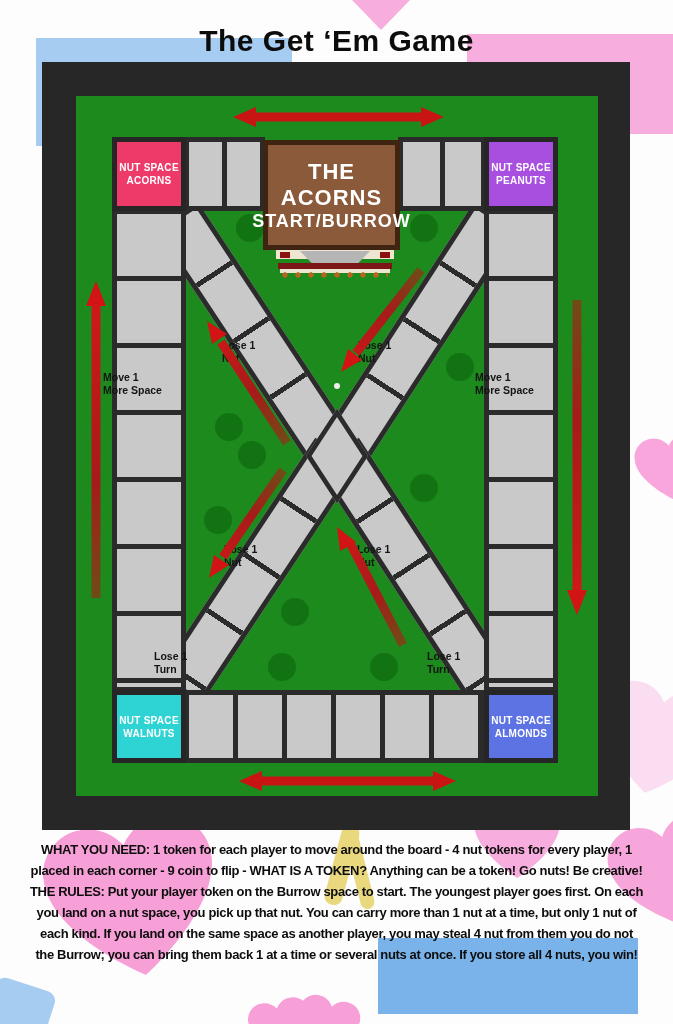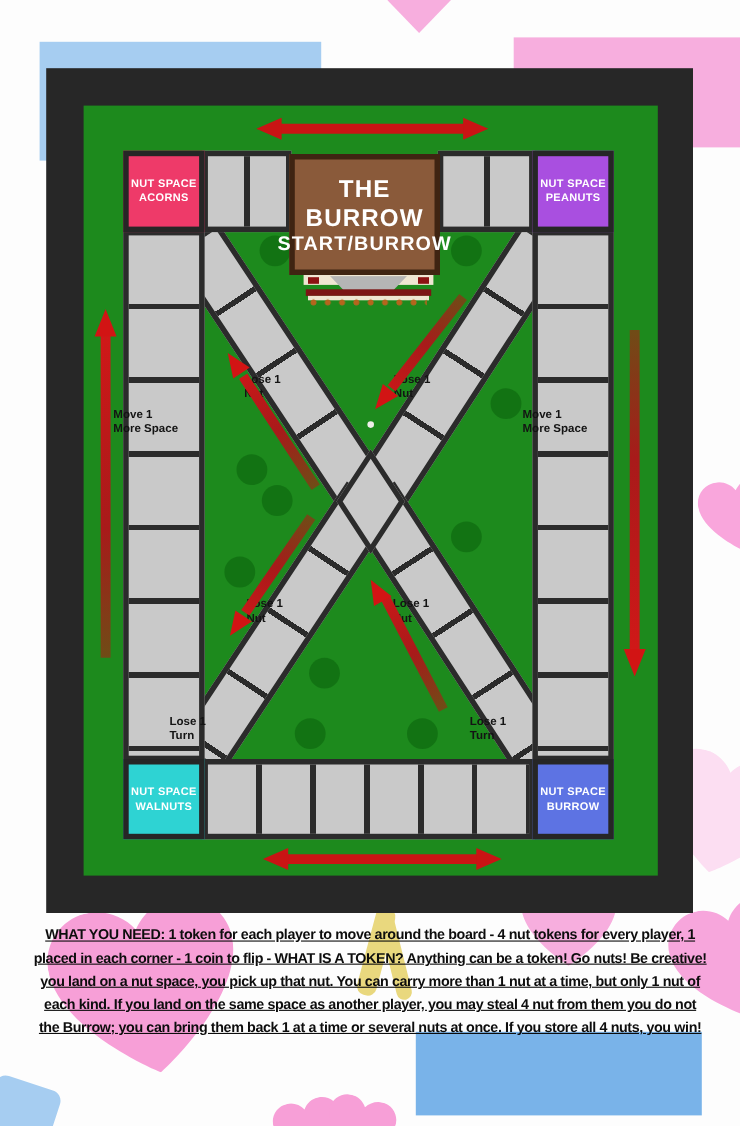--- a/index.html
+++ b/index.html
@@ -28,21 +28,21 @@
        color:#141414;z-index:5;}
   .center-diamond{position:absolute;left:315px;top:434px;width:44px;height:44px;background:#c9c9c9;
        border:4px solid #2b2b2b;box-sizing:border-box;transform:scaleY(1.53) rotate(45deg);z-index:3;}
   .white-dot{position:absolute;left:334px;top:383px;width:6px;height:6px;border-radius:50%;background:#efefea;z-index:5;}
   .arrows{position:absolute;left:0;top:0;z-index:6;pointer-events:none;}
   
   .ent{position:absolute;z-index:4;}
   
   .rules{position:absolute;left:0;top:839px;width:673px;z-index:3;text-align:center;
          font-weight:bold;font-size:13px;line-height:21px;letter-spacing:-0.35px;color:#0d0d0d;}
-  .rline{white-space:nowrap;text-decoration:underline;}
+  .rline{white-space:nowrap;}
   .heart{position:absolute;z-index:0;}
   .z1{z-index:1;}
 </style>
 </head>
 <body>
 
 <div class="page">
 
   <div class="decor" style="left:36px;top:38px;width:256px;height:108px;background:#a6cdf1;"></div>
   <div class="decor" style="left:467px;top:34px;width:206px;height:100px;background:#f7aede;"></div>
@@ -67,20 +67,21 @@
   <div class="decor" style="left:352px;top:826px;width:14px;height:84px;background:#e9d87e;border-radius:8px;transform:rotate(-14deg);"></div>
   <div class="decor z1" style="left:378px;top:938px;width:260px;height:76px;background:#79b3e9;z-index:1;"></div>
   <div class="decor" style="left:-14px;top:983px;width:62px;height:72px;background:#a6cdf1;border-radius:10px;transform:rotate(18deg);"></div>
   <svg class="heart" style="left:250px;top:1000px;transform:rotate(-12deg);z-index:1;" width="62" height="56" viewBox="0 0 32 29">
       <path fill="#f79fd7" d="M16 29C16 29 0 19 0 8.5C0 3.8 3.8 0 8.5 0C11.6 0 14.4 1.7 16 4.2C17.6 1.7 20.4 0 23.5 0C28.2 0 32 3.8 32 8.5C32 19 16 29 16 29Z"></path>
     </svg>
   <svg class="heart" style="left:296px;top:998px;transform:rotate(14deg);z-index:1;" width="62" height="56" viewBox="0 0 32 29">
       <path fill="#f79fd7" d="M16 29C16 29 0 19 0 8.5C0 3.8 3.8 0 8.5 0C11.6 0 14.4 1.7 16 4.2C17.6 1.7 20.4 0 23.5 0C28.2 0 32 3.8 32 8.5C32 19 16 29 16 29Z"></path>
     </svg>
 
+  <div class="title">The Get ‘Em Game</div>
 
   <div class="frame"></div>
   <div class="field"></div>
 
   <div class="bush" style="left:236px;top:214px;width:28px;height:28px;"></div>
   <div class="bush" style="left:410px;top:214px;width:28px;height:28px;"></div>
   <div class="bush" style="left:215px;top:413px;width:28px;height:28px;"></div>
   <div class="bush" style="left:238px;top:441px;width:28px;height:28px;"></div>
   <div class="bush" style="left:204px;top:506px;width:28px;height:28px;"></div>
   <div class="bush" style="left:337px;top:408px;width:28px;height:28px;"></div>
@@ -119,25 +120,25 @@
   <div class="corner" style="left:484px;top:137px;background:#a94fe0;">
     <span>NUT SPACE</span>
     <span>PEANUTS</span>
   </div>
   <div class="corner" style="left:112px;top:690px;height:73px;background:#2ed3d3;">
     <span>NUT SPACE</span>
     <span>WALNUTS</span>
   </div>
   <div class="corner" style="left:484px;top:690px;height:73px;background:#5d73e3;">
     <span>NUT SPACE</span>
-    <span>BURROW</span>
+    <span>ALMONDS</span>
   </div>
 
   <div class="burrow">
-    <div class="l1">THE BURROW</div>
+    <div class="l1">THE ACORNS</div>
     <div class="l2">START/BURROW</div>
   </div>
 
   <div class="ent" style="left:276px;top:250px;width:118px;height:9px;background:#efe6d2;"></div>
   <div class="ent" style="left:280px;top:252px;width:10px;height:6px;background:#8c1212;"></div>
   <div class="ent" style="left:380px;top:252px;width:10px;height:6px;background:#8c1212;"></div>
   <div class="ent" style="left:300px;top:251px;width:70px;height:13px;background:#b5b5b5;clip-path:polygon(0 0,100% 0,82% 100%,18% 100%);"></div>
   <div class="ent" style="left:278px;top:263px;width:114px;height:6px;background:#7c1515;"></div>
   <div class="ent" style="left:280px;top:269px;width:110px;height:4px;background:#efe6d2;"></div>
   <div class="ent" style="left:282px;top:271px;width:106px;height:7px;
@@ -240,19 +241,20 @@
       <polygon points="209,578 214,555 229,565"></polygon>
     </g>
     <g fill="#d21414">
       <line x1="403" y1="645" x2="350" y2="543" stroke="url(#gLR)" stroke-width="9"></line>
       <polygon points="337,527 356,542 340,551"></polygon>
     </g>
   </svg>
 
   <div class="rules">
     <div class="rline">WHAT YOU NEED: 1 token for each player to move around the board - 4 nut tokens for every player, 1</div>
-    <div class="rline">placed in each corner - 1 coin to flip - WHAT IS A TOKEN? Anything can be a token! Go nuts! Be creative!</div>
+    <div class="rline">placed in each corner - 9 coin to flip - WHAT IS A TOKEN? Anything can be a token! Go nuts! Be creative!</div>
+    <div class="rline">THE RULES: Put your player token on the Burrow space to start. The youngest player goes first. On each</div>
     <div class="rline">you land on a nut space, you pick up that nut. You can carry more than 1 nut at a time, but only 1 nut of</div>
     <div class="rline">each kind. If you land on the same space as another player, you may steal 4 nut from them you do not</div>
     <div class="rline">the Burrow; you can bring them back 1 at a time or several nuts at once. If you store all 4 nuts, you win!</div>
   </div>
 
 </div>
 
 </body></html>

